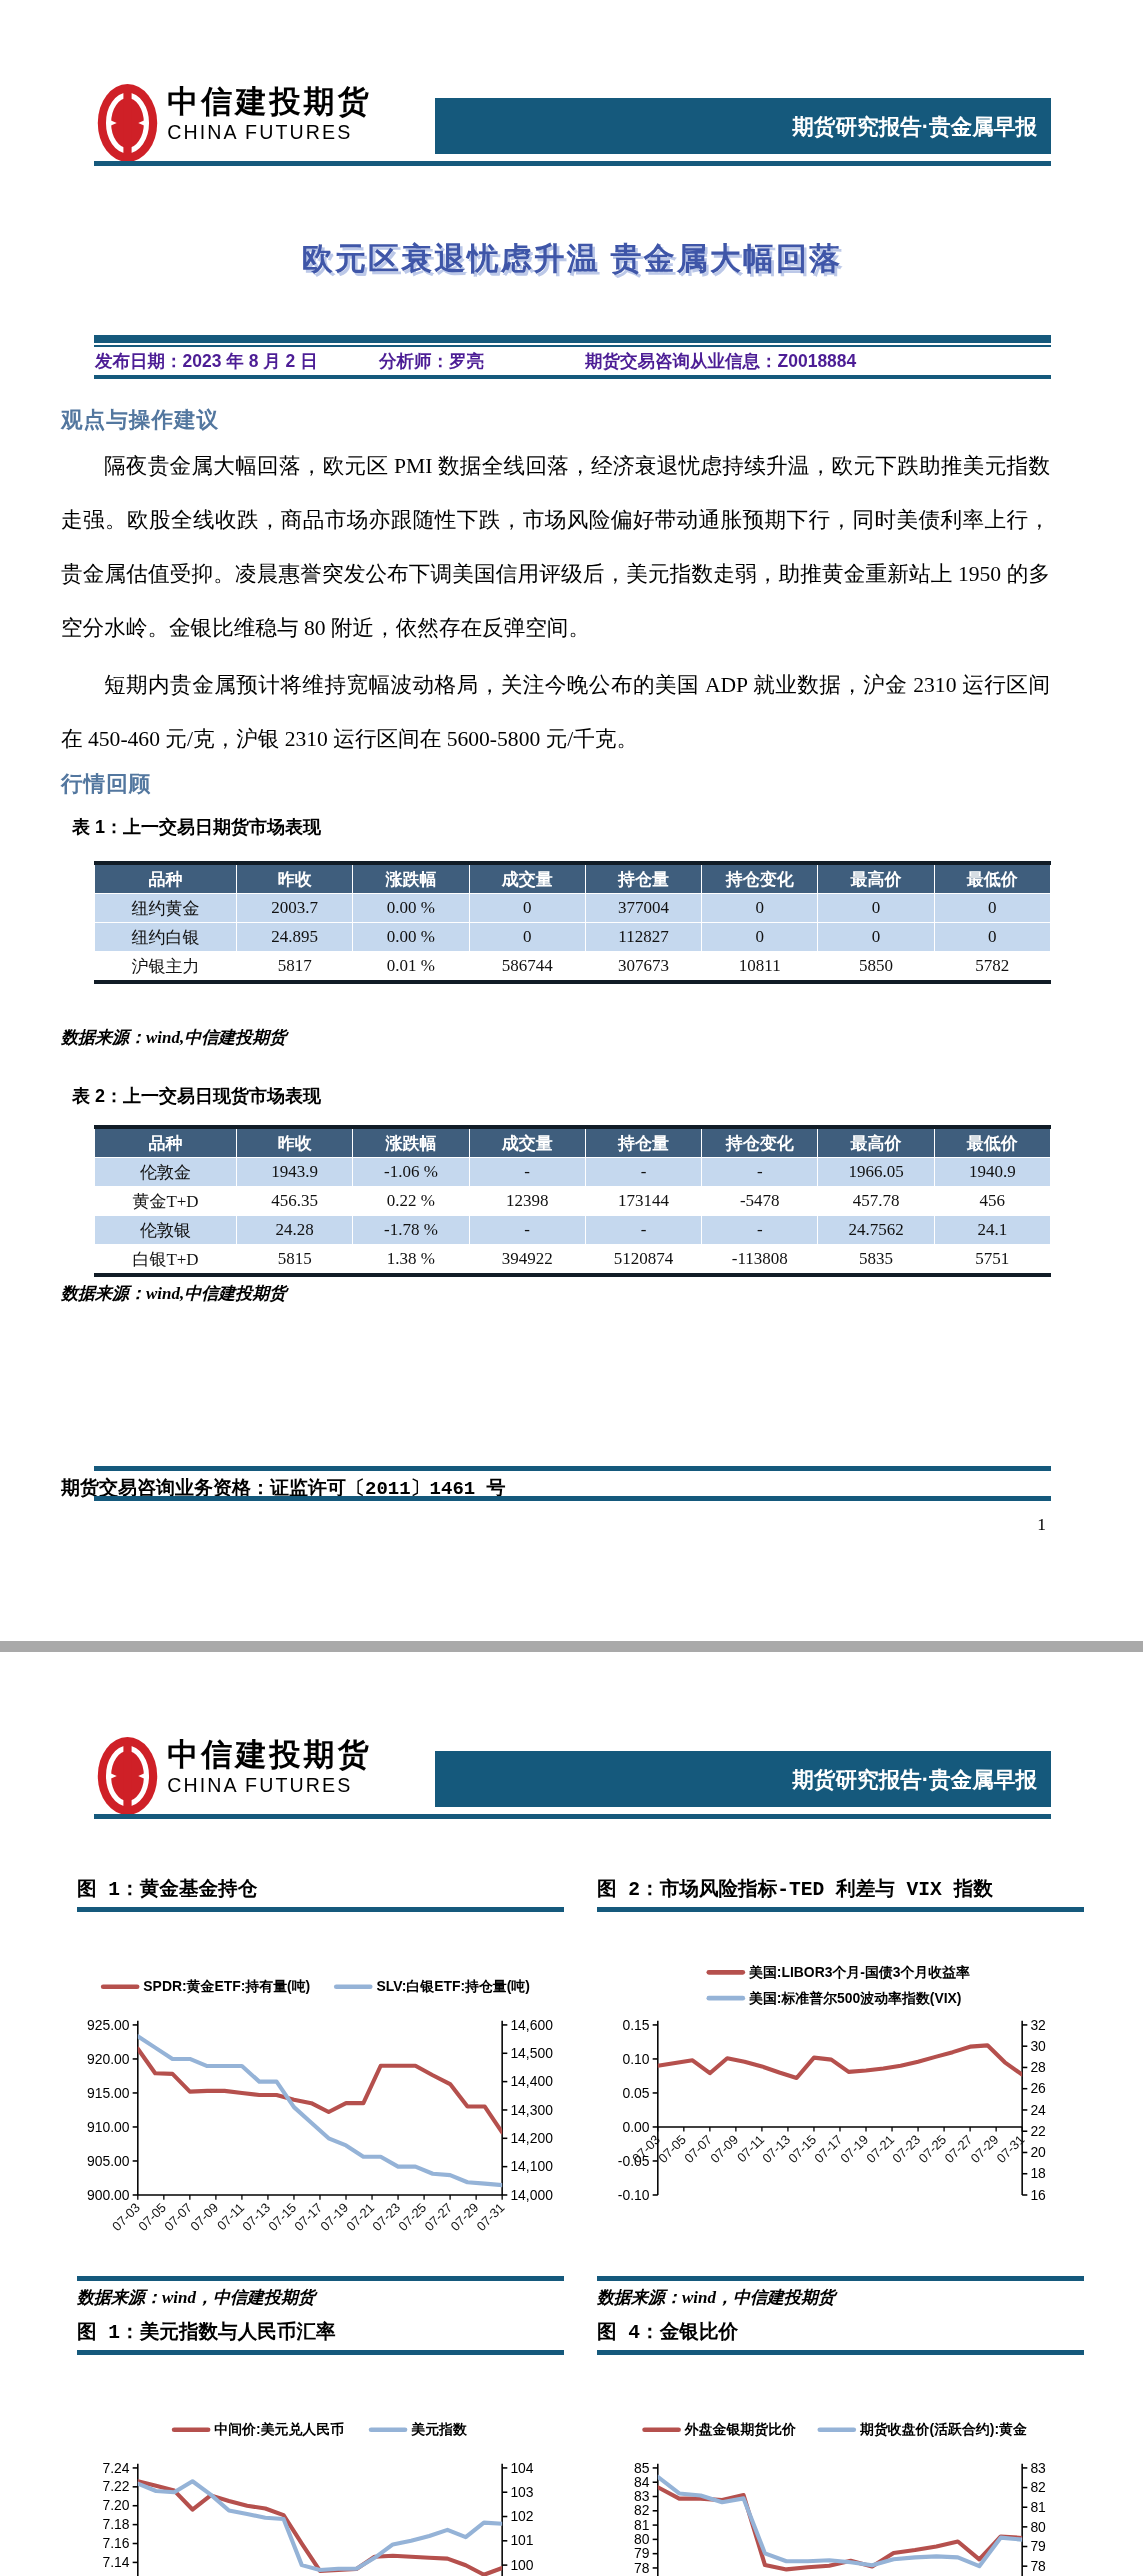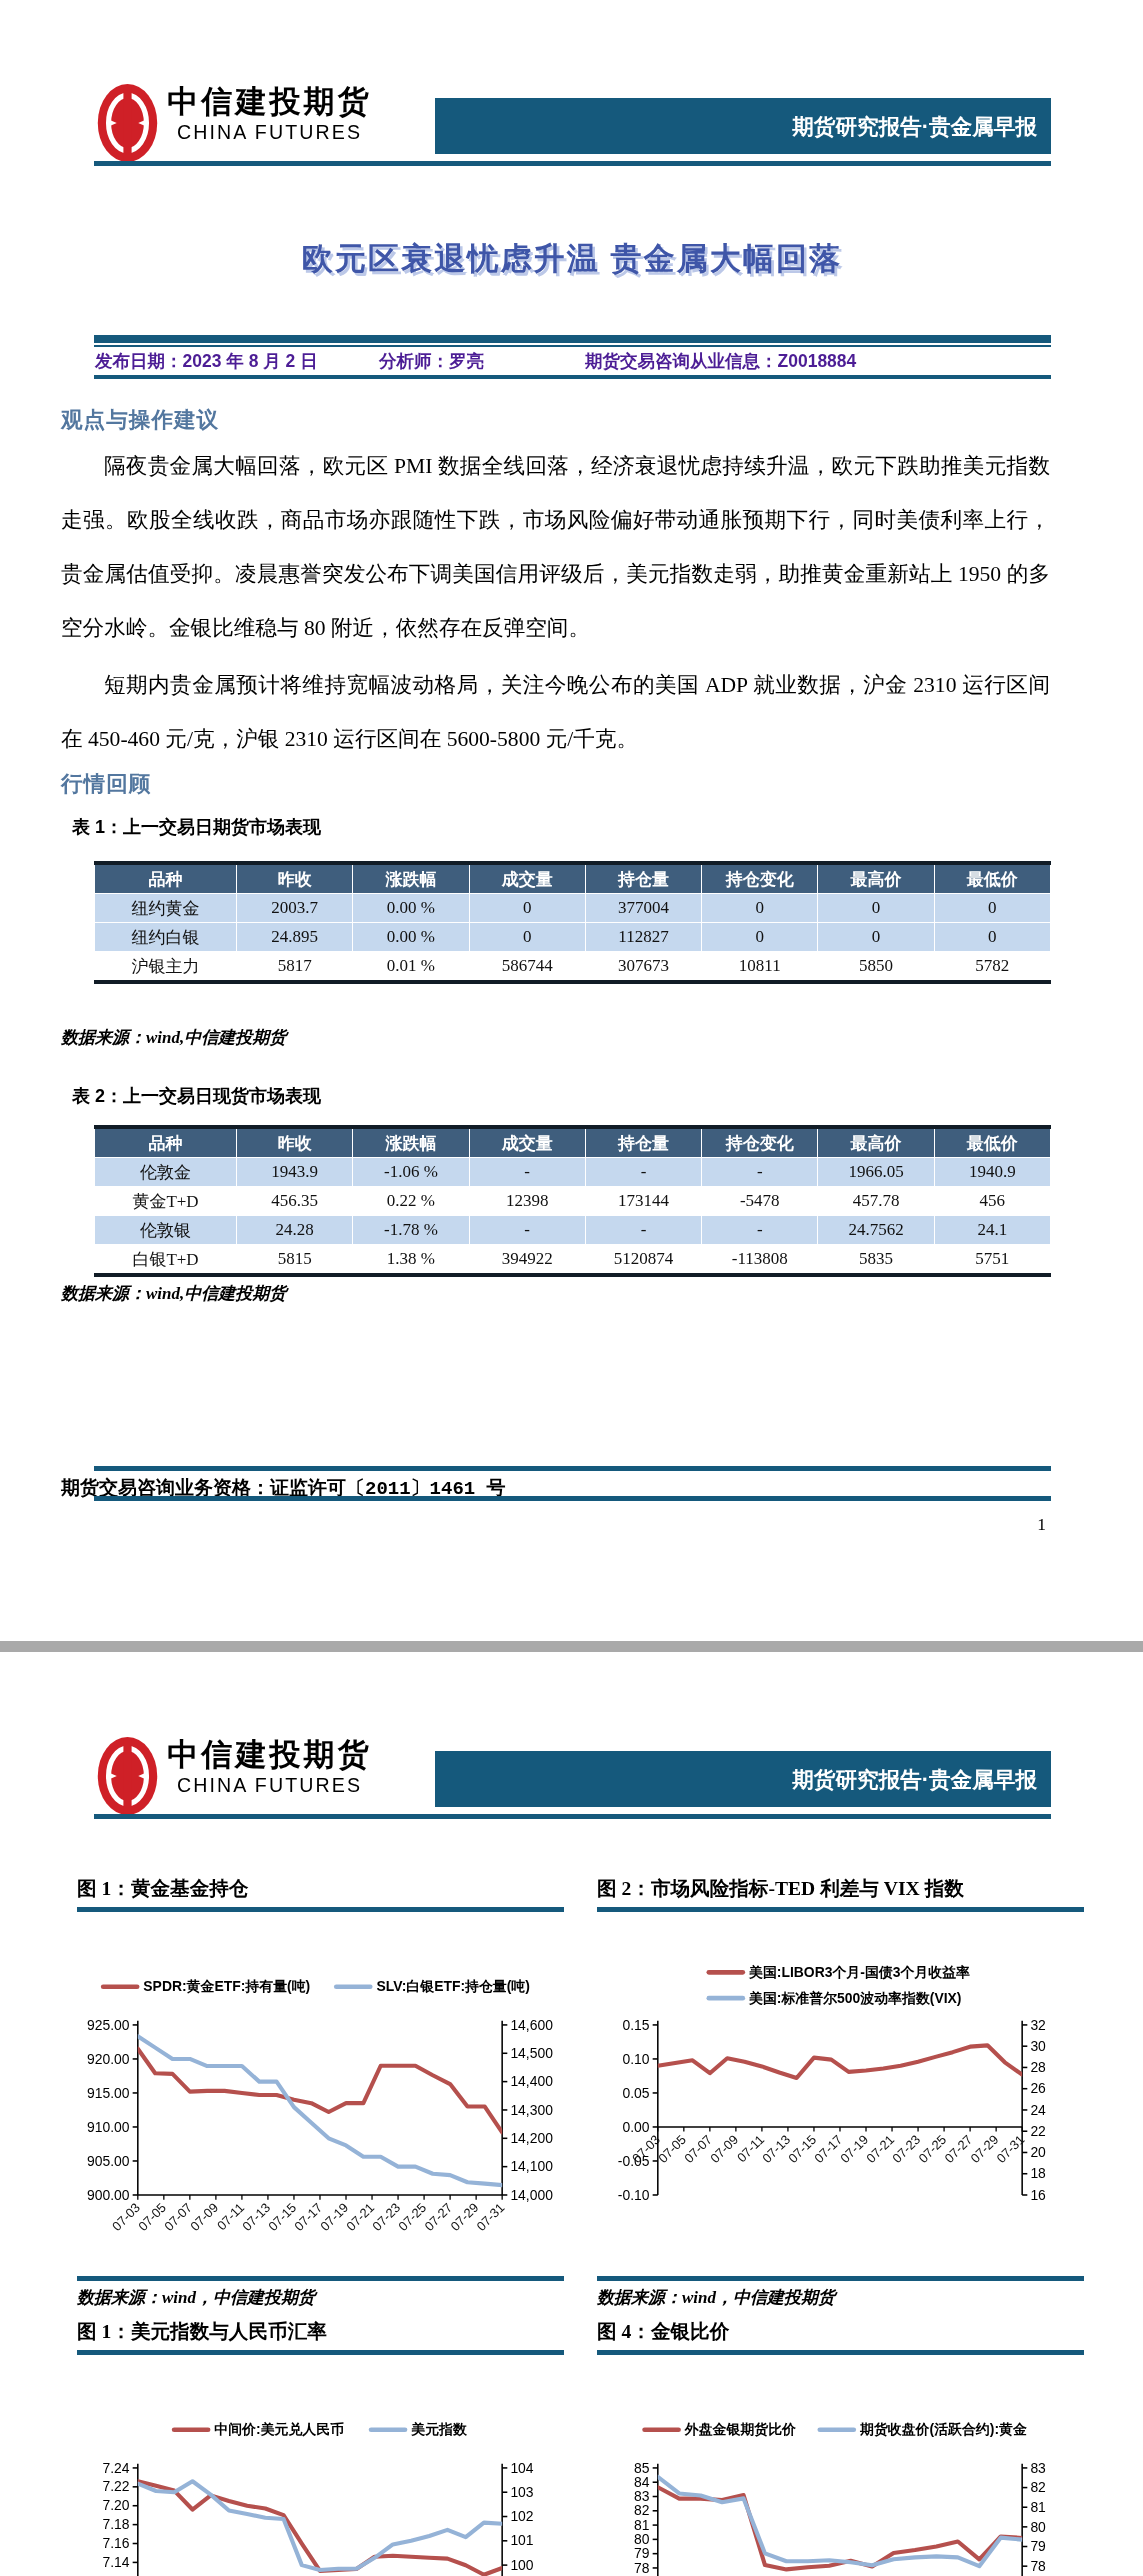--- a/index.html
+++ b/index.html
@@ -9,21 +9,21 @@
   html,body{margin:0;padding:0;background:#ffffff;}
   body{font-family:"Liberation Serif","DejaVu Serif",serif;color:#111;}
   .canvas{position:relative;width:1144px;height:3214px;background:#fff;overflow:hidden;}
   .page{position:absolute;left:0;width:1144px;background:#fff;}
   #page1{top:0;height:1641px;}
   .page-sep{position:absolute;top:1641px;left:0;width:1144px;height:11.3px;background:#a9a9a9;}
   #page2{top:1653px;height:1561px;}
 
   
   .logo-wrap{position:absolute;left:96px;top:82px;height:82px;display:flex;align-items:flex-start;}
-  .brand-txt{margin-left:8.2px;padding-top:3.1px;text-align:center;}
+  .brand-txt{margin-left:8.2px;padding-top:3.1px;}
   .brand-cn{font-family:"Liberation Sans","DejaVu Sans",sans-serif;font-weight:bold;font-size:31px;letter-spacing:3.1px;line-height:1.1;color:#000;}
   .brand-en{font-family:"Liberation Sans","DejaVu Sans",sans-serif;font-size:19.6px;letter-spacing:2.1px;color:#000;margin-top:2.1px;}
   .banner{position:absolute;left:435px;top:98px;width:616px;height:56px;background:var(--navy);
     color:#fff;font-family:"Liberation Sans","DejaVu Sans",sans-serif;font-weight:bold;font-size:21.6px;
     display:flex;align-items:center;justify-content:flex-end;padding-right:14px;box-sizing:border-box;}
   .hdr-rule{position:absolute;left:94px;top:161px;width:957px;height:4.6px;background:var(--navy);}
 
   
   .doc-title{position:absolute;left:0;top:238px;width:1144px;text-align:center;
     font-family:"Liberation Sans","DejaVu Sans",sans-serif;font-weight:bold;font-size:31px;letter-spacing:2.1px;
@@ -45,21 +45,21 @@
   table.mkt td{text-align:center;height:26px;border:1px solid #fff;}
   table.mkt tr.alt td{background:var(--rowalt);}
   .src-note{position:absolute;left:61px;font-style:italic;font-weight:bold;font-size:17px;color:#000;}
   .footer-text{position:absolute;left:61px;font-family:Liberation Mono, monospace;
     font-weight:bold;font-size:19px;color:#000;}
   .page-num{position:absolute;right:98px;font-size:17.5px;color:#000;}
 
   
   .chart-block{position:absolute;width:487px;}
   .cb-left{left:77px;} .cb-right{left:597px;}
-  .cb-title{font-family:Liberation Serif, serif;font-weight:bold;font-size:19.6px;color:#000;
+  .cb-title{font-family:Liberation Mono, monospace;font-weight:bold;font-size:19.6px;color:#000;
     white-space:nowrap;margin:0 0 5.2px 0;}
   .cb-bar{width:100%;height:5.2px;background:var(--navy);}
   .cb-sbar{width:100%;height:4.1px;background:var(--navy);margin-top:1px;}
   .cb-src{font-style:italic;font-weight:bold;font-size:17px;color:#000;margin-top:5.2px;}
   svg.chart{display:block;margin-top:2.1px;}
   svg.chart text{font-family:"Liberation Sans","DejaVu Sans",sans-serif;}
 </style>
 </head>
 <body>
 

